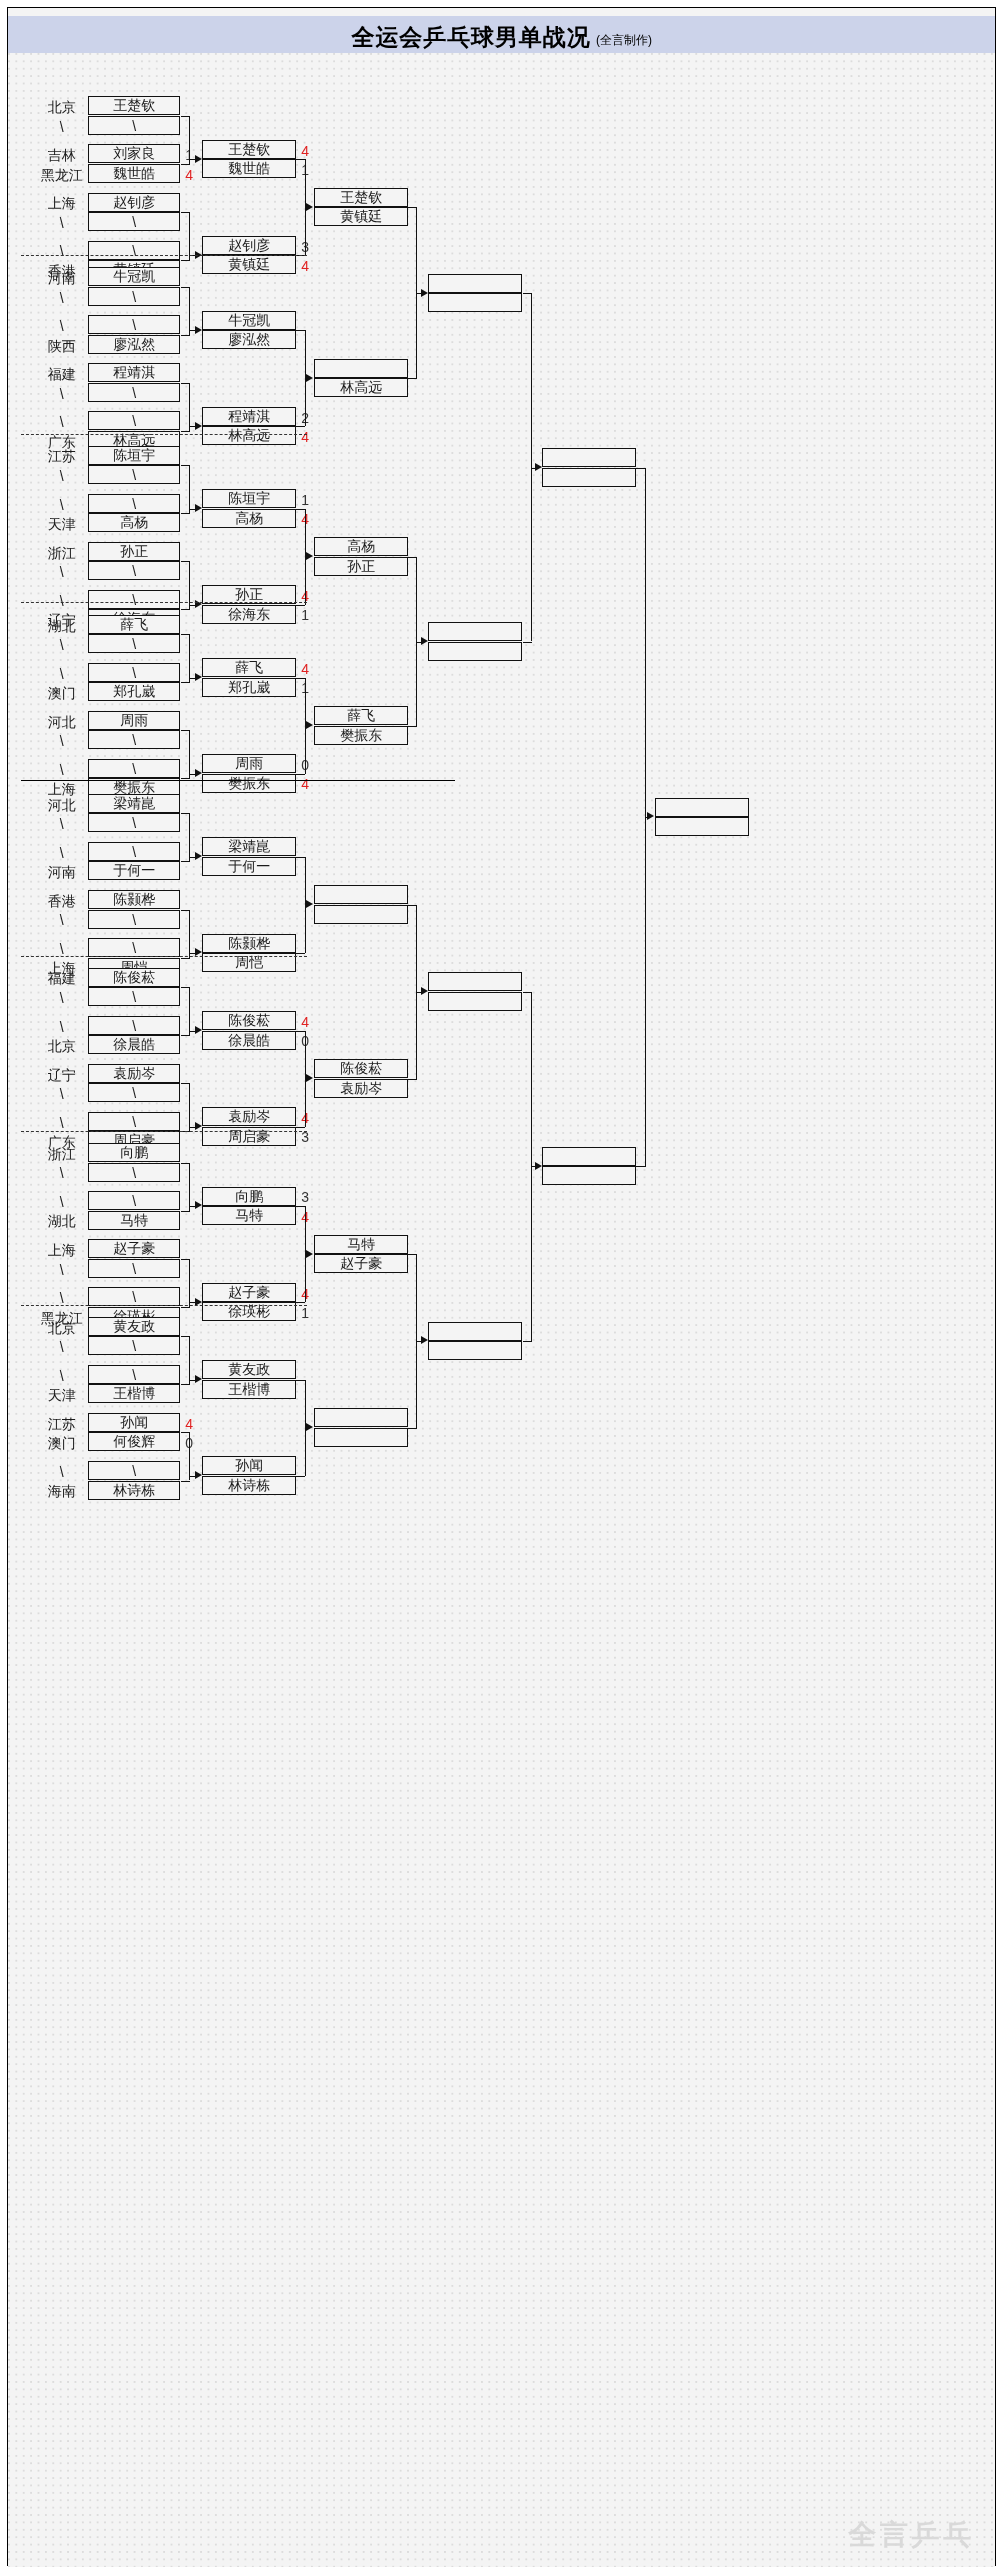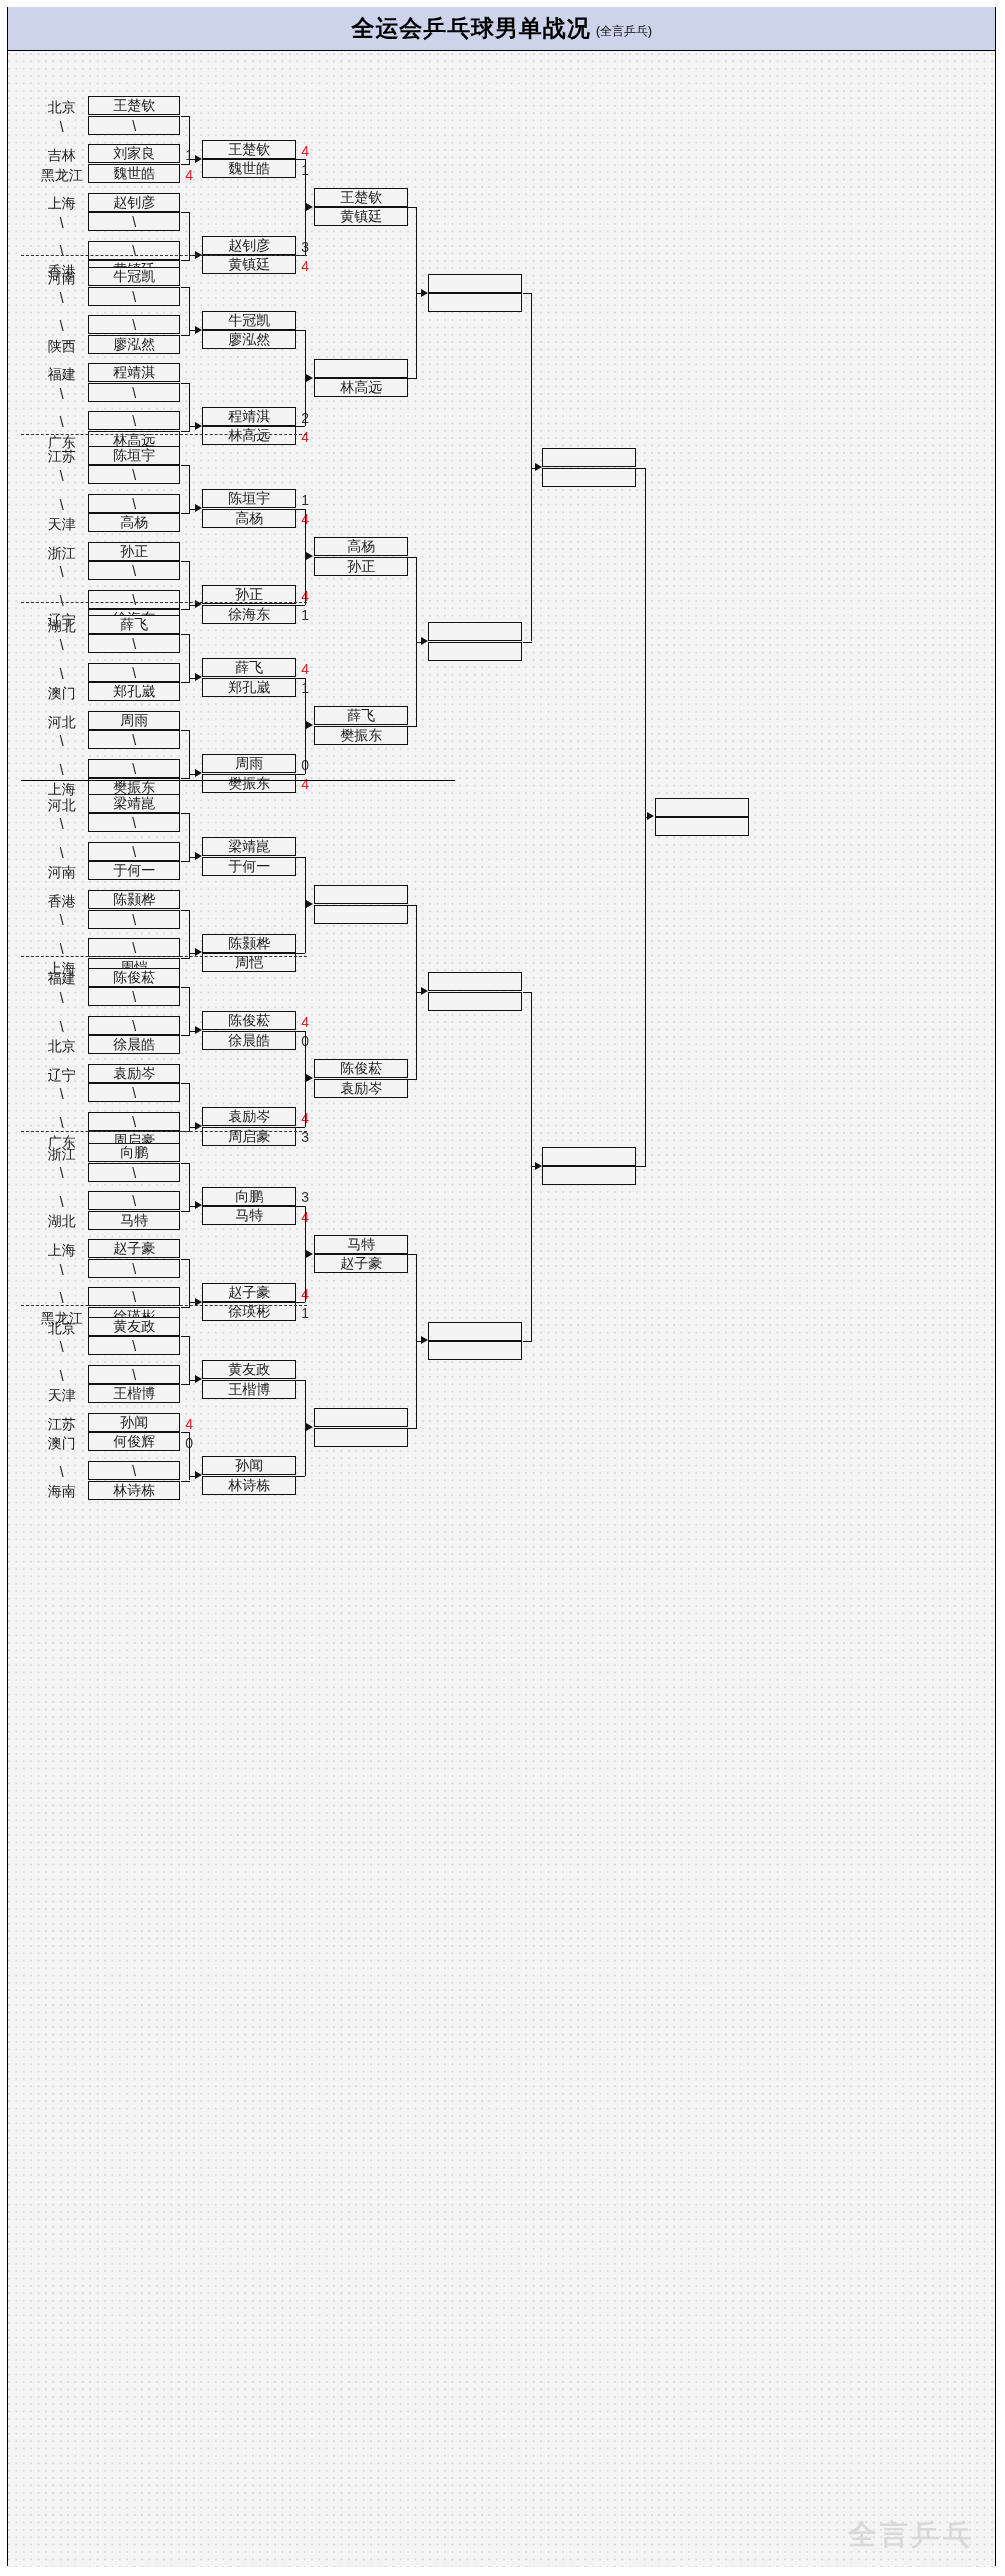--- a/index.html
+++ b/index.html
@@ -18,21 +18,21 @@
   #frame{
     position:absolute;
     left:7.4px; top:7.4px;
     width:989px; height:2559px;
     border:0.9px solid #000;
     box-sizing:border-box;
     background:#f4f4f4;
   }
   #title-bar{
     position:absolute;
-    left:8.3px; top:7px;
+    left:8.3px; top:16px;
     width:987px; height:44px;
     background:#ccd3ea;
     border-bottom:1.8px solid #000;
     box-sizing:border-box;
     display:flex;align-items:center;justify-content:center;
   }
   #title-text{
     font-size:23px;font-weight:bold;color:#000;letter-spacing:0.9px;
   }
   #title-sub{
@@ -100,21 +100,21 @@
   }
 </style>
 </head>
 <body>
 
 <div id="page">
   <div id="frame"></div>
 
   <div id="title-bar">
     <span id="title-text">全运会乒乓球男单战况</span>
-    <span id="title-sub">(全言乒乓)</span>
+    <span id="title-sub">(全言制作)</span>
   </div>
 
   <div id="canvas">
     <div id="watermark">全言乒乓</div>
   <div class="box" style="left: 80px; top: 43px; width: 92px; height: 19.4px;">王楚钦</div>
       <div class="box" style="left: 80px; top: 63px; width: 92px; height: 19.4px;">\</div>
       <div class="region" style="left: 26px; top: 46px; width: 55px;">北京</div>
       <div class="region" style="left: 26px; top: 66px; width: 55px;">\</div>
       <div class="box" style="left: 80px; top: 91px; width: 92px; height: 19.4px;">刘家良</div>
       <div class="box" style="left: 80px; top: 111px; width: 92px; height: 19.4px;">魏世皓</div>

